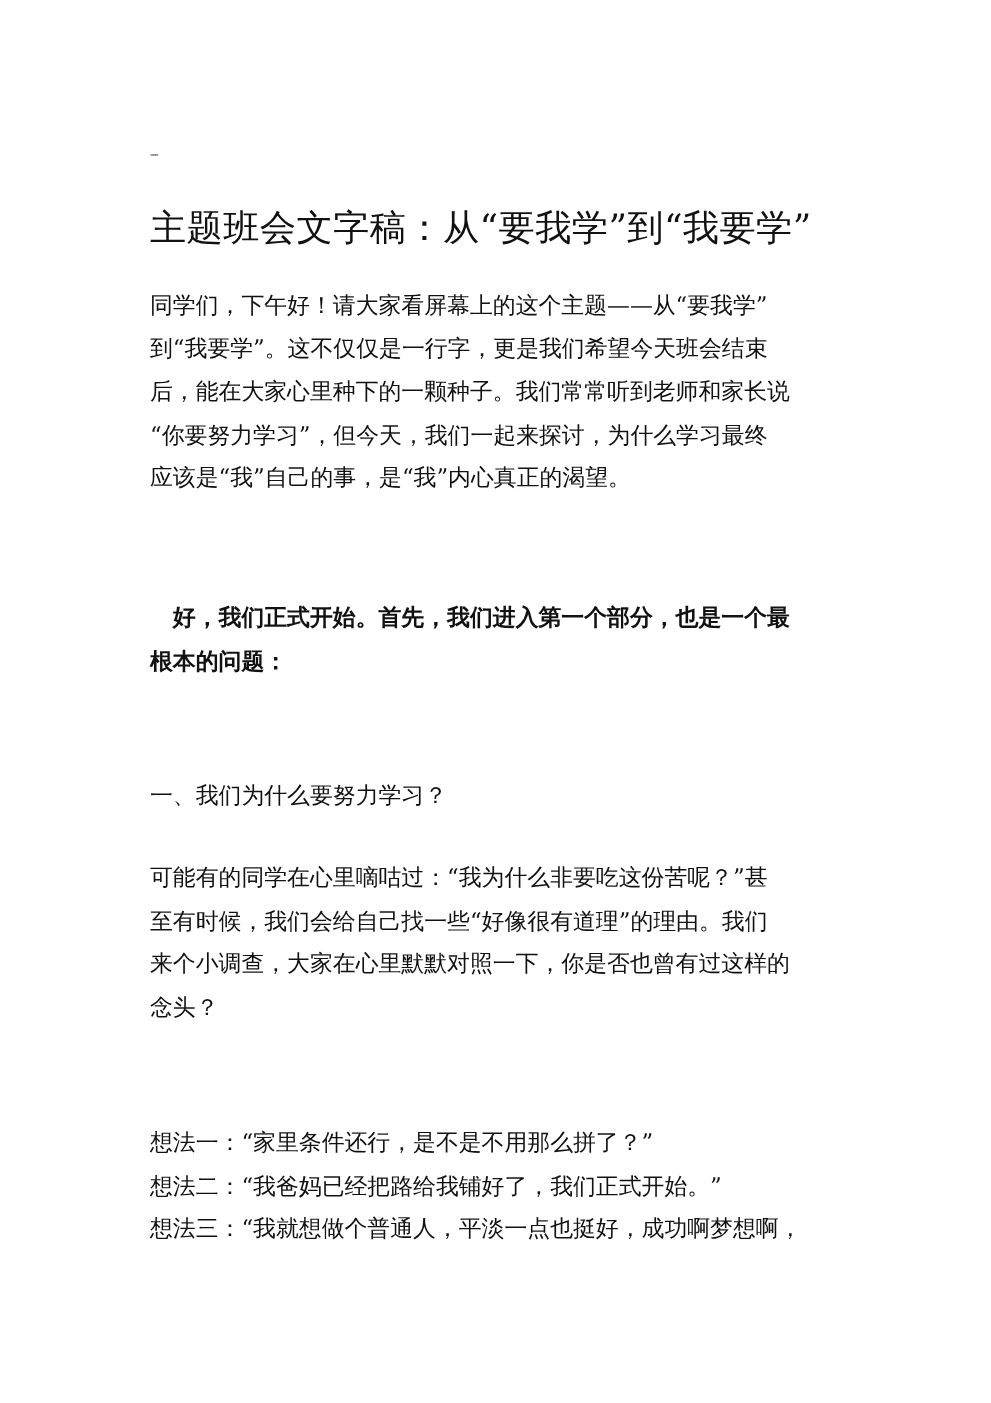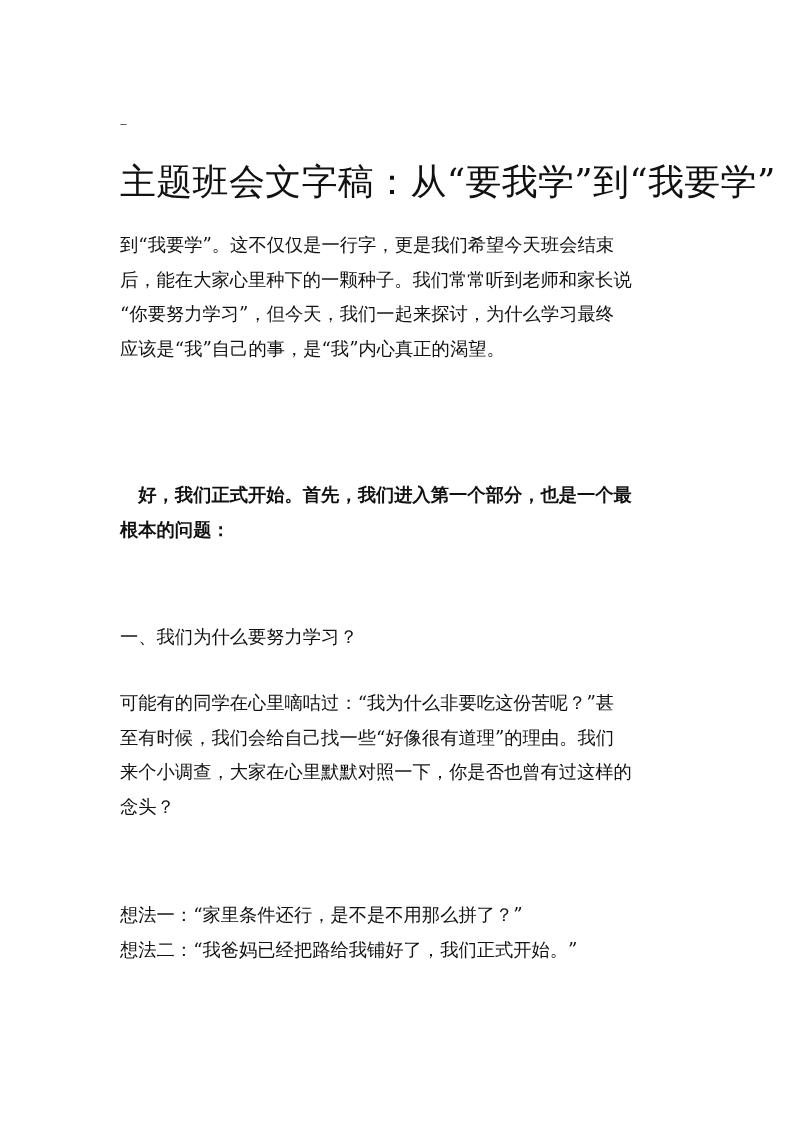--- a/index.html
+++ b/index.html
@@ -30,21 +30,21 @@
       font-size: 9px;
       line-height: 10px;
       color: #222;
       letter-spacing: -1px;
     }
     .title {
       position: absolute;
       left: 120px;
       top: 162px;
       width: 570px;
-      font-size: 36px;
+      font-size: 29px;
       line-height: 40px;
       white-space: nowrap;
       letter-spacing: 0.3px;
       margin: 0;
       font-weight: normal;
     }
     .para {
       position: absolute;
       left: 120px;
       width: 560px;
@@ -67,20 +67,21 @@
 </head>
 <body>
 
 <div class="page">
 
   <div class="header-mark">---</div>
 
   <h1 class="title">主题班会文字稿：从“要我学”到“我要学”</h1>
 
   <p class="para p1">
+    <span class="line">同学们，下午好！请大家看屏幕上的这个主题——从“要我学”</span>
     <span class="line">到“我要学”。这不仅仅是一行字，更是我们希望今天班会结束</span>
     <span class="line">后，能在大家心里种下的一颗种子。我们常常听到老师和家长说</span>
     <span class="line">“你要努力学习”，但今天，我们一起来探讨，为什么学习最终</span>
     <span class="line">应该是“我”自己的事，是“我”内心真正的渴望。</span>
   </p>
 
   <p class="para p2">
     <span class="line">　好，我们正式开始。首先，我们进入第一个部分，也是一个最</span>
     <span class="line">根本的问题：</span>
   </p>
@@ -92,15 +93,16 @@
   <p class="para p4">
     <span class="line">可能有的同学在心里嘀咕过：“我为什么非要吃这份苦呢？”甚</span>
     <span class="line">至有时候，我们会给自己找一些“好像很有道理”的理由。我们</span>
     <span class="line">来个小调查，大家在心里默默对照一下，你是否也曾有过这样的</span>
     <span class="line">念头？</span>
   </p>
 
   <p class="para p5">
     <span class="line">想法一：“家里条件还行，是不是不用那么拼了？”</span>
     <span class="line">想法二：“我爸妈已经把路给我铺好了，我们正式开始。”</span>
+    <span class="line">想法三：“我就想做个普通人，平淡一点也挺好，成功啊梦想啊，</span>
   </p>
 
 </div>
 
 </body></html>

